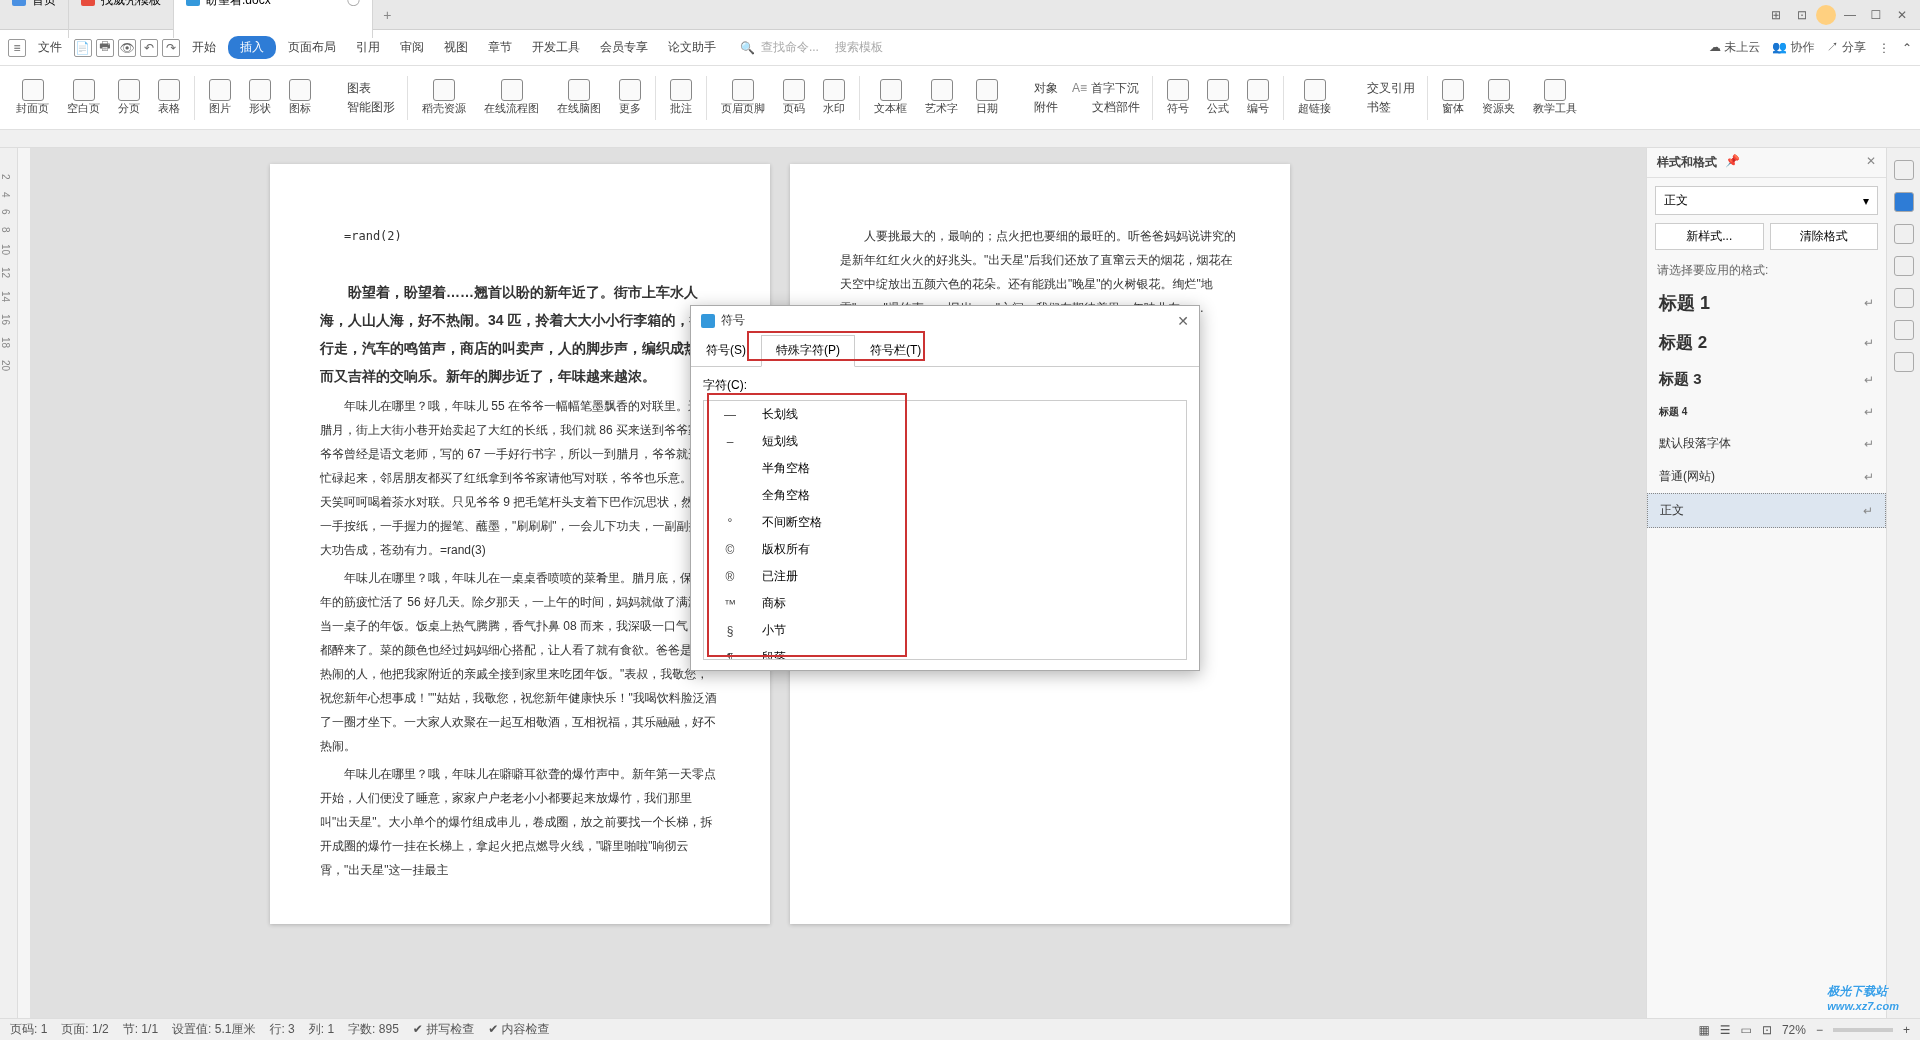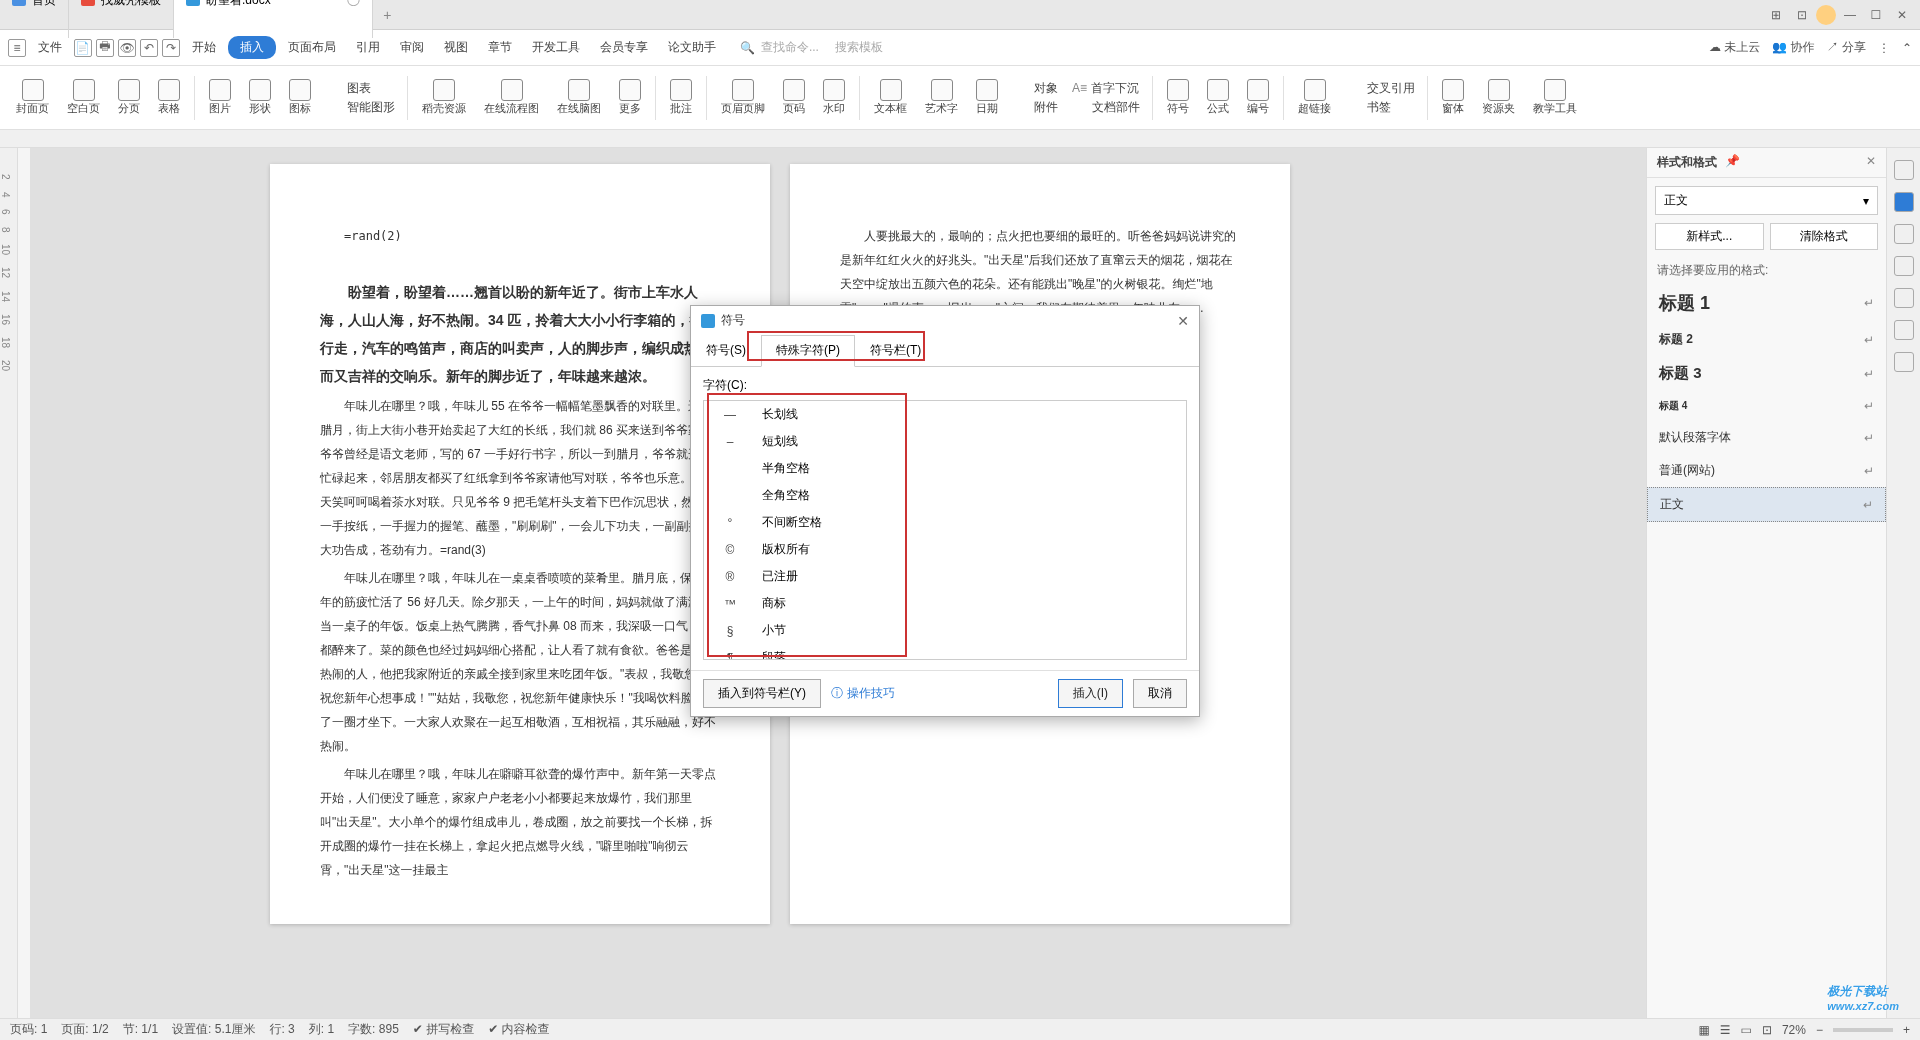--- a/index.html
+++ b/index.html
@@ -43,21 +43,21 @@
 .side-header .ttl{font-weight:bold;color:#444;}
 .side-header .x{margin-left:auto;color:#888;cursor:pointer;}
 .style-select{margin:8px;padding:5px 8px;border:1px solid #ccc;background:#fff;display:flex;justify-content:space-between;align-items:center;}
 .style-btns{display:flex;gap:6px;margin:0 8px 8px;}
 .style-btns button{flex:1;padding:4px;border:1px solid #ccc;background:#fff;cursor:pointer;}
 .side-label{padding:4px 10px;color:#666;}
 .style-list{flex:1;overflow:auto;}
 .style-item{padding:8px 12px;display:flex;justify-content:space-between;align-items:center;cursor:pointer;color:#333;text-align:right;}
 .style-item.selected{background:#dde6f0;border:1px dotted #888;}
 .style-item .h1{font-size:18px;font-weight:bold;}
-.style-item .h2{font-size:12px;font-weight:bold;}
+.style-item .h2{font-size:17px;font-weight:bold;}
 .style-item .h3{font-size:15px;font-weight:bold;}
 .style-item .h4{font-size:10px;font-weight:bold;}
 .style-item .ret{color:#888;}
 .side-footer{border-top:1px solid #ddd;padding:6px 8px;display:flex;align-items:center;gap:6px;}
 .side-footer select{flex:1;padding:3px;border:1px solid #ccc;}
 .side-footer .chk-row{display:flex;align-items:center;gap:6px;padding:4px 0;}
 .side-tools{width:34px;background:#f0f0f0;border-left:1px solid #ddd;display:flex;flex-direction:column;align-items:center;gap:12px;padding-top:12px;}
 .side-tools .ticon{width:20px;height:20px;border:1px solid #aaa;border-radius:3px;cursor:pointer;}
 .statusbar{height:22px;background:#f0f0f0;border-top:1px solid #ddd;display:flex;align-items:center;padding:0 10px;gap:14px;color:#555;font-size:11px;}
 .statusbar .right{margin-left:auto;display:flex;align-items:center;gap:10px;}
@@ -453,25 +453,18 @@
           <span class="sym">§</span>
           <span class="nm">小节</span>
         </div>
         <div class="char-row">
           <span class="sym">¶</span>
           <span class="nm">段落</span>
         </div>
       </div>
     <div class="red-box" style="left:16px;top:26px;width:200px;height:264px"></div>
   </div>
-  <div class="dlg-footer">
-    <button>插入到符号栏(Y)</button>
-    <span class="tips">ⓘ <span>操作技巧</span></span>
-    <span class="spacer"></span>
-    <button class="primary">插入(I)</button>
-    <button>取消</button>
-  </div>
 </div>
 
 <div class="watermark">
   <span>极光下载站</span>
   <small>www.xz7.com</small>
 </div>
 
 </body></html>

